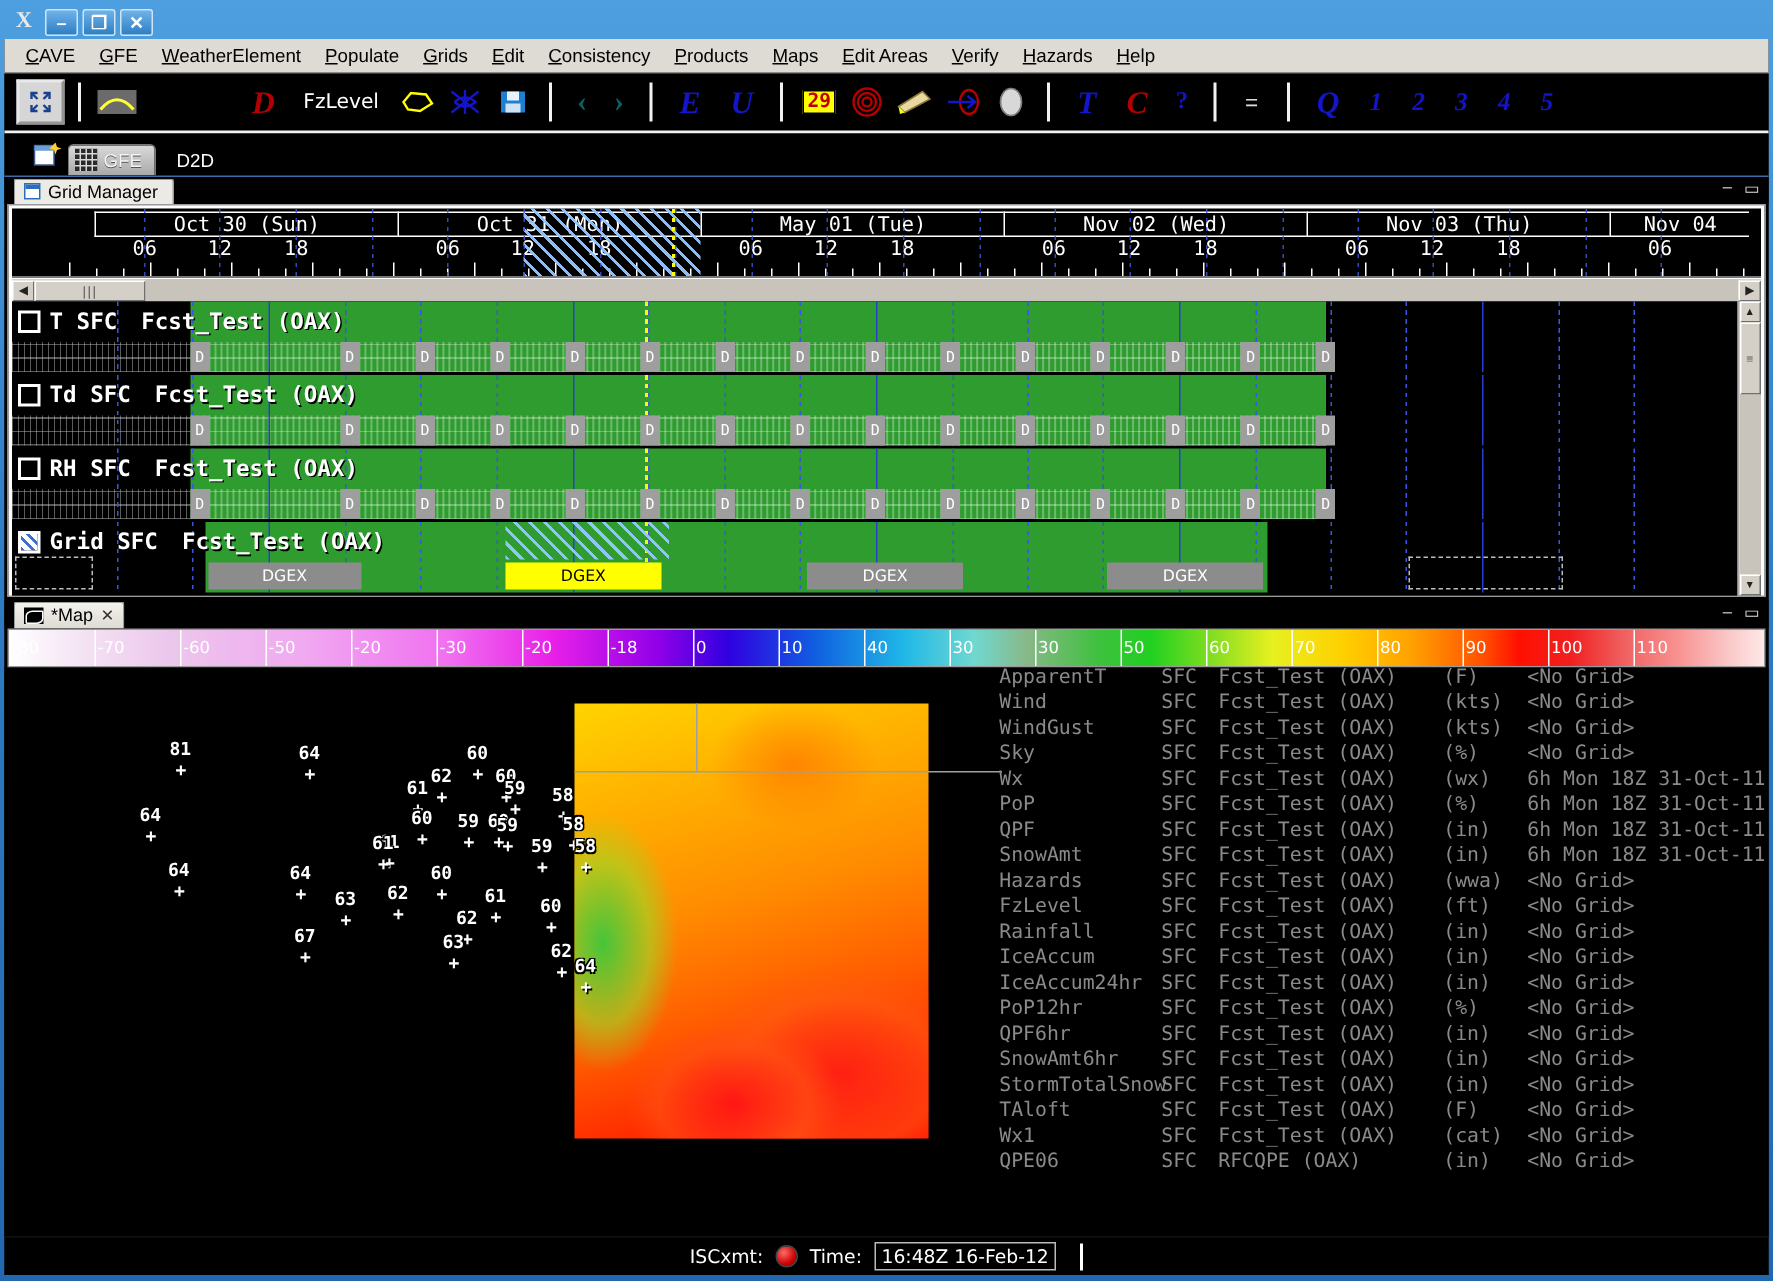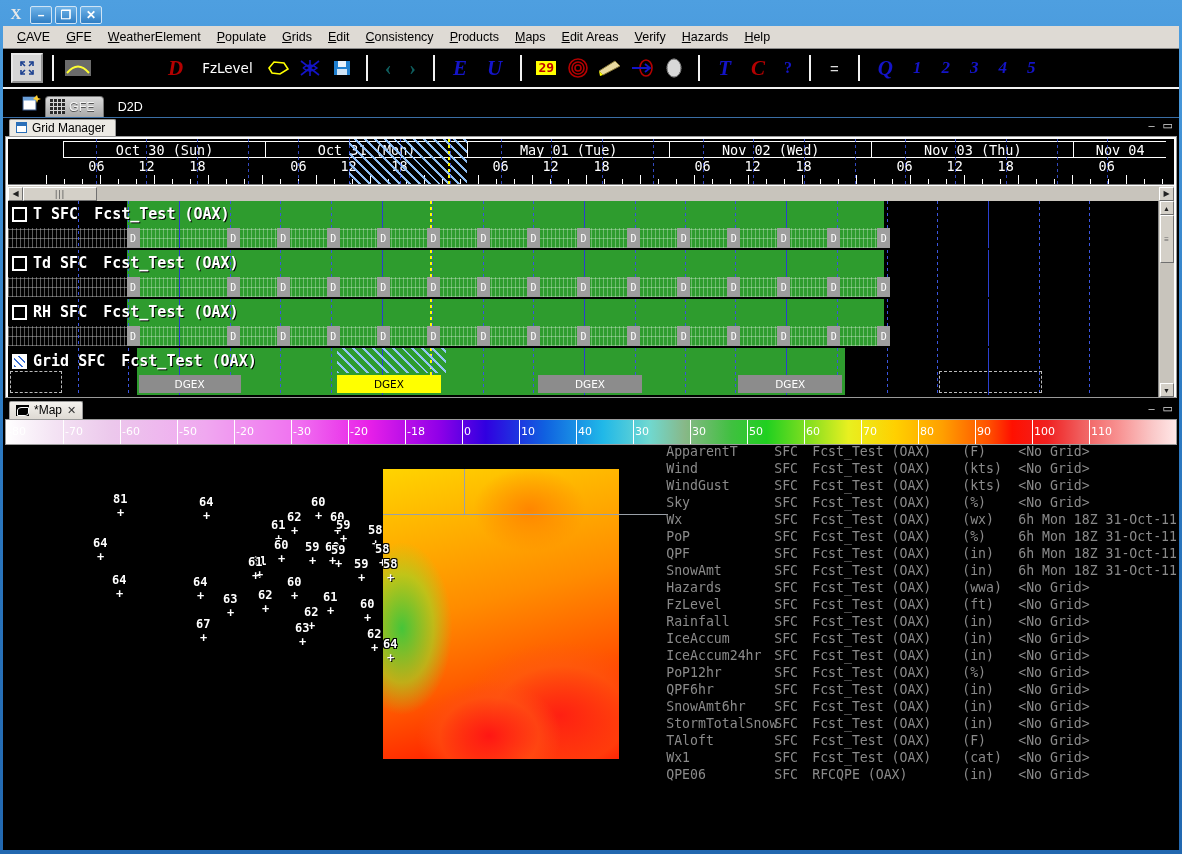--- a/index.html
+++ b/index.html
@@ -912,16 +912,23 @@
               <div class="plus" style="left: 296px; top: 190px;">+</div>
               <div class="obs" style="left: 364px; top: 182px;">62</div>
               <div class="plus" style="left: 368px; top: 196px;">+</div>
               <div class="obs" style="left: 380px; top: 192px;">64</div>
               <div class="plus" style="left: 384px; top: 206px;">+</div>
             </div>
           <div class="wx-legend" id="wx-legend" style="top:-2px;right:2px;"><div class="wx-row"><span class="wx-name">ApparentT</span><span class="wx-lvl">SFC</span><span class="wx-src">Fcst_Test (OAX)</span><span class="wx-unit">(F)</span><span class="wx-time">&lt;No Grid&gt;</span></div><div class="wx-row"><span class="wx-name">Wind</span><span class="wx-lvl">SFC</span><span class="wx-src">Fcst_Test (OAX)</span><span class="wx-unit">(kts)</span><span class="wx-time">&lt;No Grid&gt;</span></div><div class="wx-row"><span class="wx-name">WindGust</span><span class="wx-lvl">SFC</span><span class="wx-src">Fcst_Test (OAX)</span><span class="wx-unit">(kts)</span><span class="wx-time">&lt;No Grid&gt;</span></div><div class="wx-row"><span class="wx-name">Sky</span><span class="wx-lvl">SFC</span><span class="wx-src">Fcst_Test (OAX)</span><span class="wx-unit">(%)</span><span class="wx-time">&lt;No Grid&gt;</span></div><div class="wx-row"><span class="wx-name">Wx</span><span class="wx-lvl">SFC</span><span class="wx-src">Fcst_Test (OAX)</span><span class="wx-unit">(wx)</span><span class="wx-time">6h Mon 18Z 31-Oct-11</span></div><div class="wx-row"><span class="wx-name">PoP</span><span class="wx-lvl">SFC</span><span class="wx-src">Fcst_Test (OAX)</span><span class="wx-unit">(%)</span><span class="wx-time">6h Mon 18Z 31-Oct-11</span></div><div class="wx-row"><span class="wx-name">QPF</span><span class="wx-lvl">SFC</span><span class="wx-src">Fcst_Test (OAX)</span><span class="wx-unit">(in)</span><span class="wx-time">6h Mon 18Z 31-Oct-11</span></div><div class="wx-row"><span class="wx-name">SnowAmt</span><span class="wx-lvl">SFC</span><span class="wx-src">Fcst_Test (OAX)</span><span class="wx-unit">(in)</span><span class="wx-time">6h Mon 18Z 31-Oct-11</span></div><div class="wx-row"><span class="wx-name">Hazards</span><span class="wx-lvl">SFC</span><span class="wx-src">Fcst_Test (OAX)</span><span class="wx-unit">(wwa)</span><span class="wx-time">&lt;No Grid&gt;</span></div><div class="wx-row"><span class="wx-name">FzLevel</span><span class="wx-lvl">SFC</span><span class="wx-src">Fcst_Test (OAX)</span><span class="wx-unit">(ft)</span><span class="wx-time">&lt;No Grid&gt;</span></div><div class="wx-row"><span class="wx-name">Rainfall</span><span class="wx-lvl">SFC</span><span class="wx-src">Fcst_Test (OAX)</span><span class="wx-unit">(in)</span><span class="wx-time">&lt;No Grid&gt;</span></div><div class="wx-row"><span class="wx-name">IceAccum</span><span class="wx-lvl">SFC</span><span class="wx-src">Fcst_Test (OAX)</span><span class="wx-unit">(in)</span><span class="wx-time">&lt;No Grid&gt;</span></div><div class="wx-row"><span class="wx-name">IceAccum24hr</span><span class="wx-lvl">SFC</span><span class="wx-src">Fcst_Test (OAX)</span><span class="wx-unit">(in)</span><span class="wx-time">&lt;No Grid&gt;</span></div><div class="wx-row"><span class="wx-name">PoP12hr</span><span class="wx-lvl">SFC</span><span class="wx-src">Fcst_Test (OAX)</span><span class="wx-unit">(%)</span><span class="wx-time">&lt;No Grid&gt;</span></div><div class="wx-row"><span class="wx-name">QPF6hr</span><span class="wx-lvl">SFC</span><span class="wx-src">Fcst_Test (OAX)</span><span class="wx-unit">(in)</span><span class="wx-time">&lt;No Grid&gt;</span></div><div class="wx-row"><span class="wx-name">SnowAmt6hr</span><span class="wx-lvl">SFC</span><span class="wx-src">Fcst_Test (OAX)</span><span class="wx-unit">(in)</span><span class="wx-time">&lt;No Grid&gt;</span></div><div class="wx-row"><span class="wx-name">StormTotalSnow</span><span class="wx-lvl">SFC</span><span class="wx-src">Fcst_Test (OAX)</span><span class="wx-unit">(in)</span><span class="wx-time">&lt;No Grid&gt;</span></div><div class="wx-row"><span class="wx-name">TAloft</span><span class="wx-lvl">SFC</span><span class="wx-src">Fcst_Test (OAX)</span><span class="wx-unit">(F)</span><span class="wx-time">&lt;No Grid&gt;</span></div><div class="wx-row"><span class="wx-name">Wx1</span><span class="wx-lvl">SFC</span><span class="wx-src">Fcst_Test (OAX)</span><span class="wx-unit">(cat)</span><span class="wx-time">&lt;No Grid&gt;</span></div><div class="wx-row"><span class="wx-name">QPE06</span><span class="wx-lvl">SFC</span><span class="wx-src">RFCQPE (OAX)</span><span class="wx-unit">(in)</span><span class="wx-time">&lt;No Grid&gt;</span></div></div>
         </div>
       </div>
 
+      <div class="statusbar">
+        <span>ISCxmt:</span>
+        <span class="isc-led"></span>
+        <span>Time:</span>
+        <span class="time-box">16:48Z 16-Feb-12</span>
+        <span class="cursor-bar"></span>
+      </div>
 
     </div>
   </div>
 </div>
 
 </body></html>

